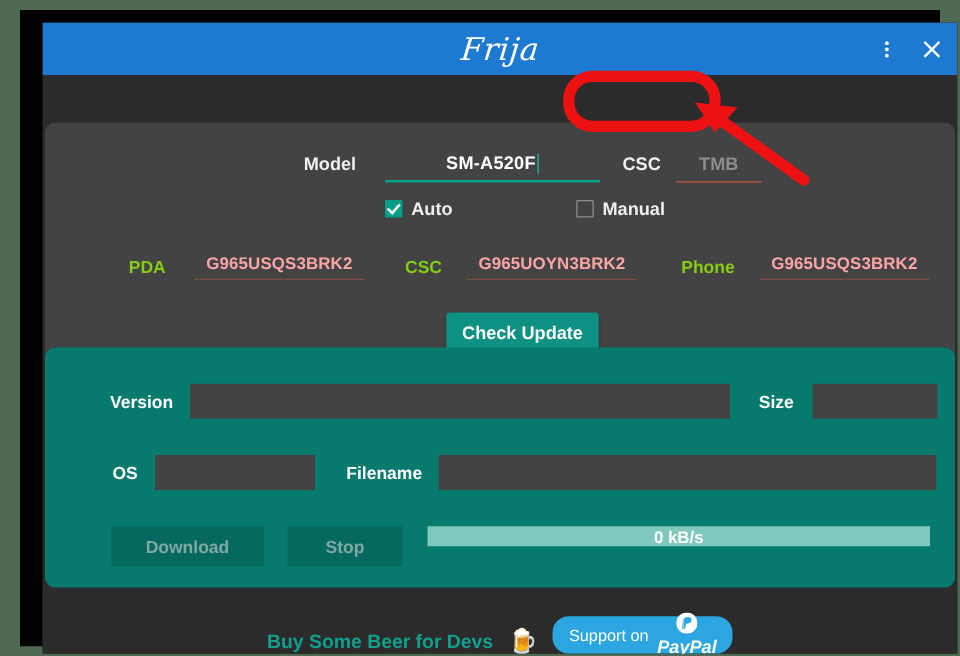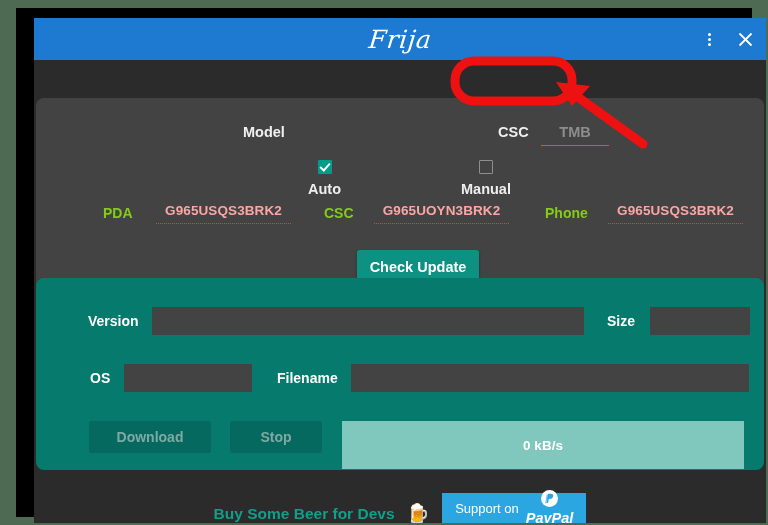--- a/index.html
+++ b/index.html
@@ -160,24 +160,22 @@
   .row-checks {
     position: absolute;
     top: 62px;
     left: 0;
     width: 100%;
     height: 24px;
   }
   .chk-wrap {
     position: absolute;
     display: flex;
-    align-items: center;
     gap: 7px;
     cursor: pointer;
-    flex-direction: column;
   }
   #auto-check-wrap { left: 272px; }
   #manual-check-wrap { left: 425px; }
   .box {
     width: 14px;
     height: 14px;
     box-sizing: border-box;
     border-radius: 1px;
   }
   .box.on {
@@ -301,21 +299,21 @@
     font-family: "Liberation Sans", sans-serif;
     cursor: default;
   }
   #download-btn { left: 53px;  width: 122px; }
   #stop-btn     { left: 194px; width: 92px; }
   #progress-bar {
     position: absolute;
     left: 306px;
     top: 143px;
     width: 402px;
-    height: 48px;
+    height: 16px;
     background: #80c7bd;
     display: flex;
     align-items: center;
     justify-content: center;
   }
   #progress-text {
     color: #ffffff;
     font-size: 13.5px;
     font-weight: bold;
   }
@@ -336,21 +334,21 @@
   #beer-link {
     color: #0fa08c;
     font-size: 15.5px;
     font-weight: bold;
     cursor: pointer;
     text-decoration: none;
   }
   #beer-icon { font-size: 19px; line-height: 1; }
   #paypal-btn {
     background: #2ba6e0;
-    border-radius: 0;
+    border-radius: 13px;
     height: 30px;
     padding: 0 13px;
     display: flex;
     align-items: center;
     gap: 7px;
     cursor: pointer;
   }
   #paypal-label {
     color: #ffffff;
     font-size: 13px;
@@ -399,20 +397,24 @@
             <line x1="13.5" y1="1.5" x2="1.5" y2="13.5" stroke="#ffffff" stroke-width="1.8"></line>
           </svg>
         </div>
       </div>
     </div>
 
     <div id="top-card">
 
       <div class="row-model">
         <span class="lbl" id="model-label">Model</span>
+        <div id="model-input">
+          <span id="model-value">SM-A520F</span>
+          <span id="model-caret"></span>
+        </div>
 
         <span class="lbl" id="csc-label">CSC</span>
         <div id="csc-input">
           <span id="csc-placeholder">TMB</span>
         </div>
       </div>
 
       <div class="row-checks">
         <div class="chk-wrap" id="auto-check-wrap">
           <span class="box on"></span>

